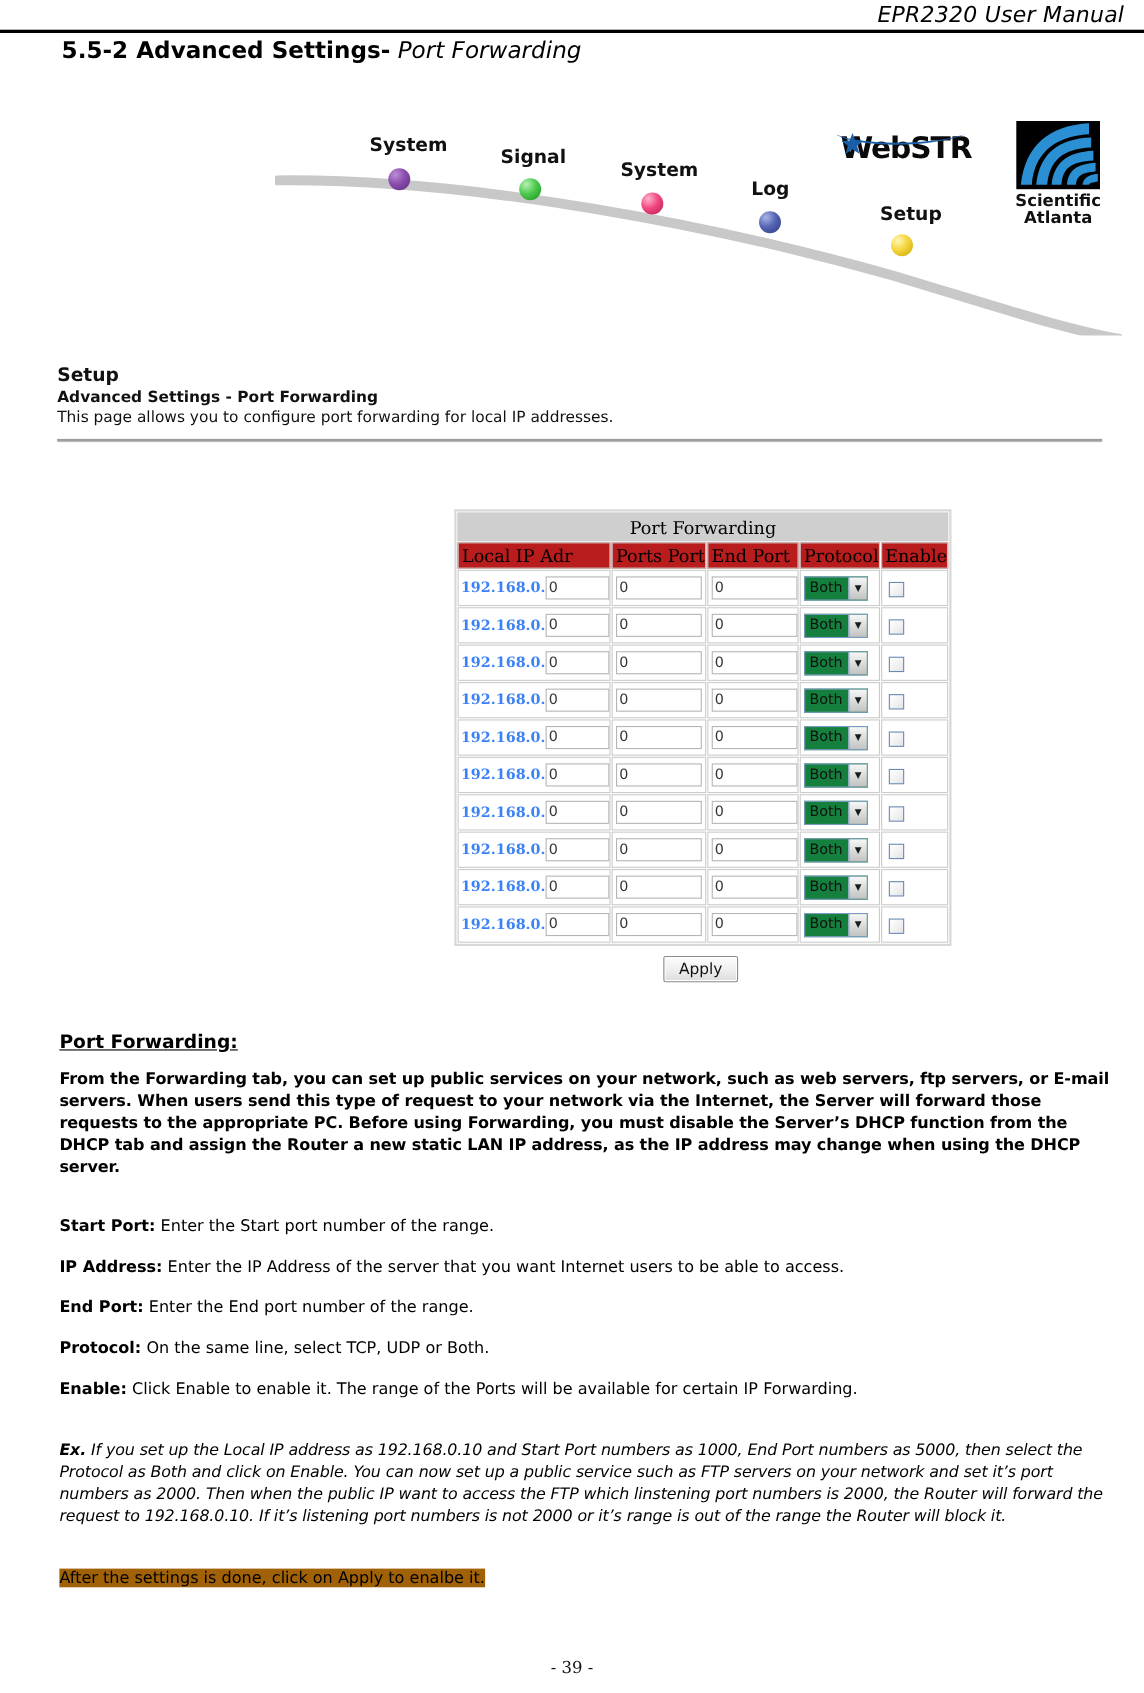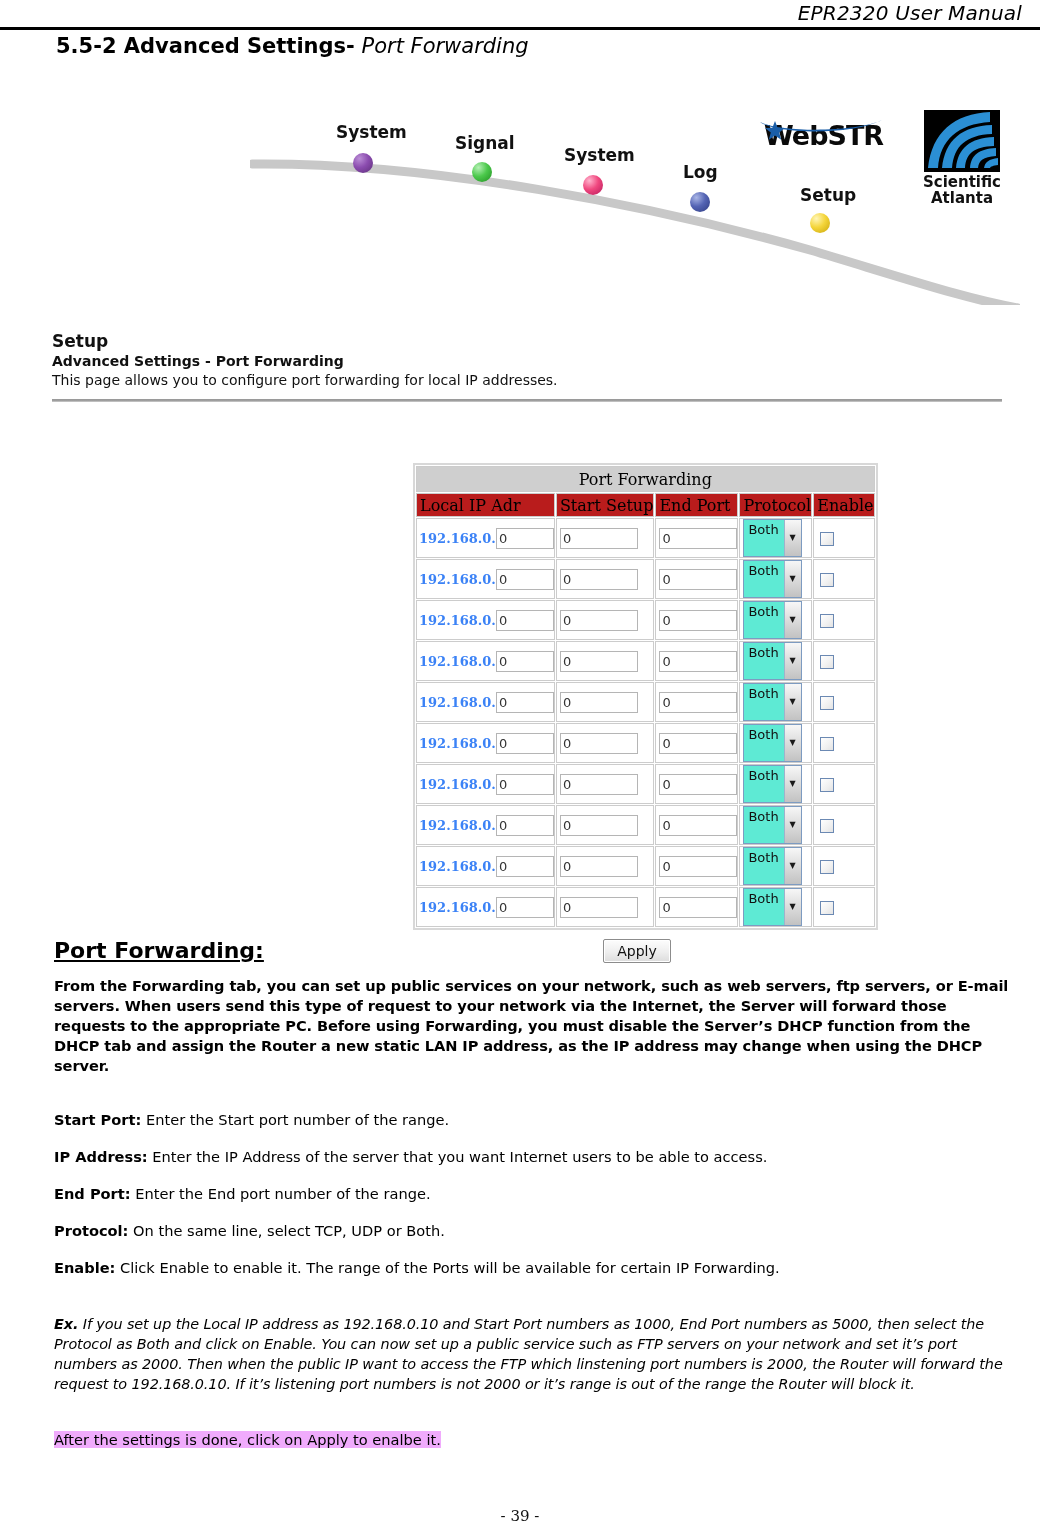--- a/index.html
+++ b/index.html
@@ -208,22 +208,22 @@
     vertical-align: middle;
     outline: none;
   }
   input.ip-input { width: 58px; }
   input.port-input { width: 78px; margin-left: 3px; }
 
   .sel-box {
     display: inline-flex;
     align-items: stretch;
     border: 1px solid #7d9bc1;
-    background: #5eead4;
-    height: 38px;
+    background: #15803d;
+    height: 22px;
     margin-left: 3px;
     vertical-align: middle;
   }
   .sel-label {
     font-family: "DejaVu Sans", sans-serif;
     font-size: 13px;
     color: #111;
     padding: 0 5px 0 4px;
     line-height: 20px;
   }
@@ -265,21 +265,21 @@
 
   
   .body-copy {
     position: absolute;
     top: 938px; left: 54px;
     width: 956px;
   }
   .pf-heading {
     font-family: "DejaVu Sans", sans-serif;
     font-weight: bold;
-    font-size: 22px;
+    font-size: 17px;
     text-decoration: underline;
     margin-bottom: 13px;
   }
   .pf-intro {
     font-family: "DejaVu Sans", sans-serif;
     font-weight: bold;
     font-size: 14.6px;
     line-height: 20px;
     margin: 0 0 34px 0;
     letter-spacing: -0.1px;
@@ -299,21 +299,21 @@
     margin-top: 36px;
     letter-spacing: -0.1px;
   }
   .ex-para b { font-weight: bold; font-style: italic; }
   .final-note {
     font-family: "DejaVu Sans", sans-serif;
     font-size: 14.6px;
     line-height: 20px;
     margin-top: 36px;
     display: inline;
-    background: #f0abfc;
+    background: #a16207;
   }
   .final-note-wrap { margin-top: 36px; }
 
   
   .page-footer {
     position: absolute;
     bottom: 14px; left: 0; right: 0;
     text-align: center;
     font-family: "DejaVu Serif", serif;
     font-size: 15px;
@@ -393,21 +393,21 @@
 </div>
 
 <div class="pf-wrap">
   <table class="pf">
     <tbody>
       <tr>
         <td class="pf-title-cell" colspan="5">Port Forwarding</td>
       </tr>
       <tr>
         <td class="pf-col-head" style="width:148px">Local IP Adr</td>
-        <td class="pf-col-head" style="width:84px">Start Setup</td>
+        <td class="pf-col-head" style="width:84px">Ports Port</td>
         <td class="pf-col-head" style="width:80px">End Port</td>
         <td class="pf-col-head" style="width:73px">Protocol</td>
         <td class="pf-col-head" style="width:57px">Enable</td>
       </tr>
       <tr class="pf-row">
         <td class="ip-cell"><span class="ip-prefix">192.168.0.</span><input class="pf-input ip-input" type="text" value="0" style=""></td>
         <td><input class="pf-input port-input" type="text" value="0" style=""></td>
         <td><input class="pf-input port-input" type="text" value="0" style=""></td>
         <td><span class="sel-box">
               <span class="sel-label">Both</span>

